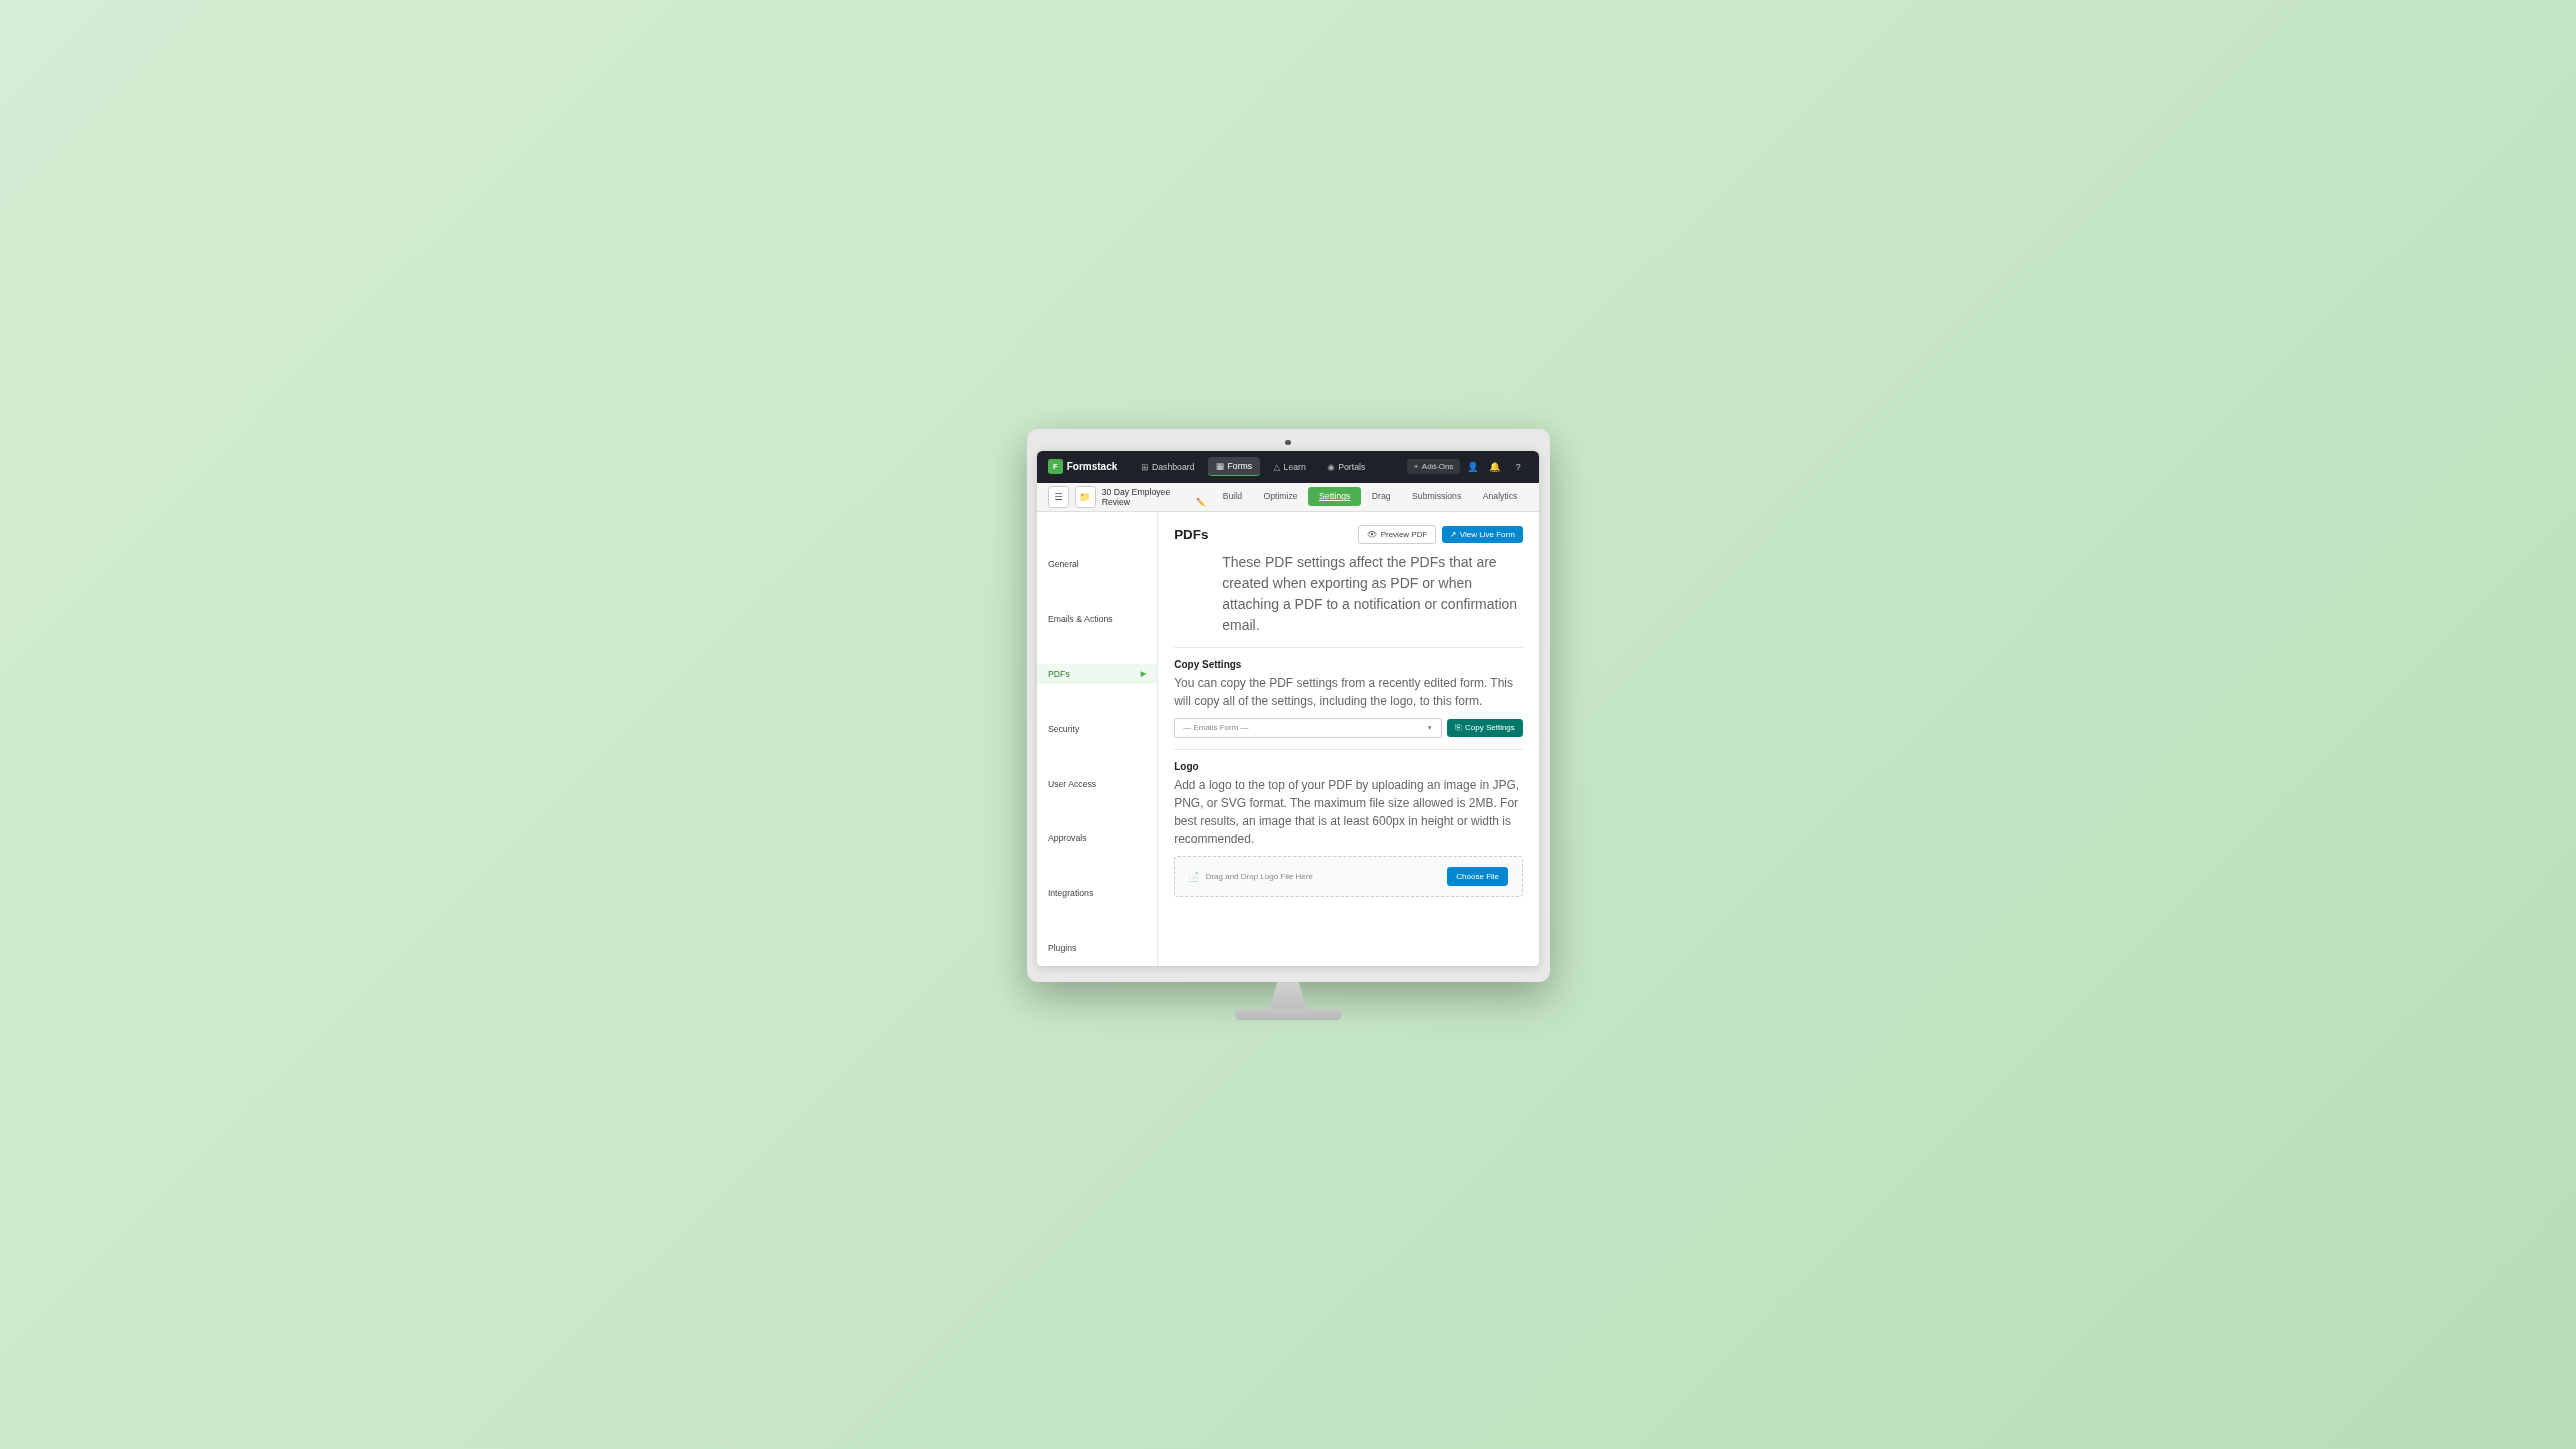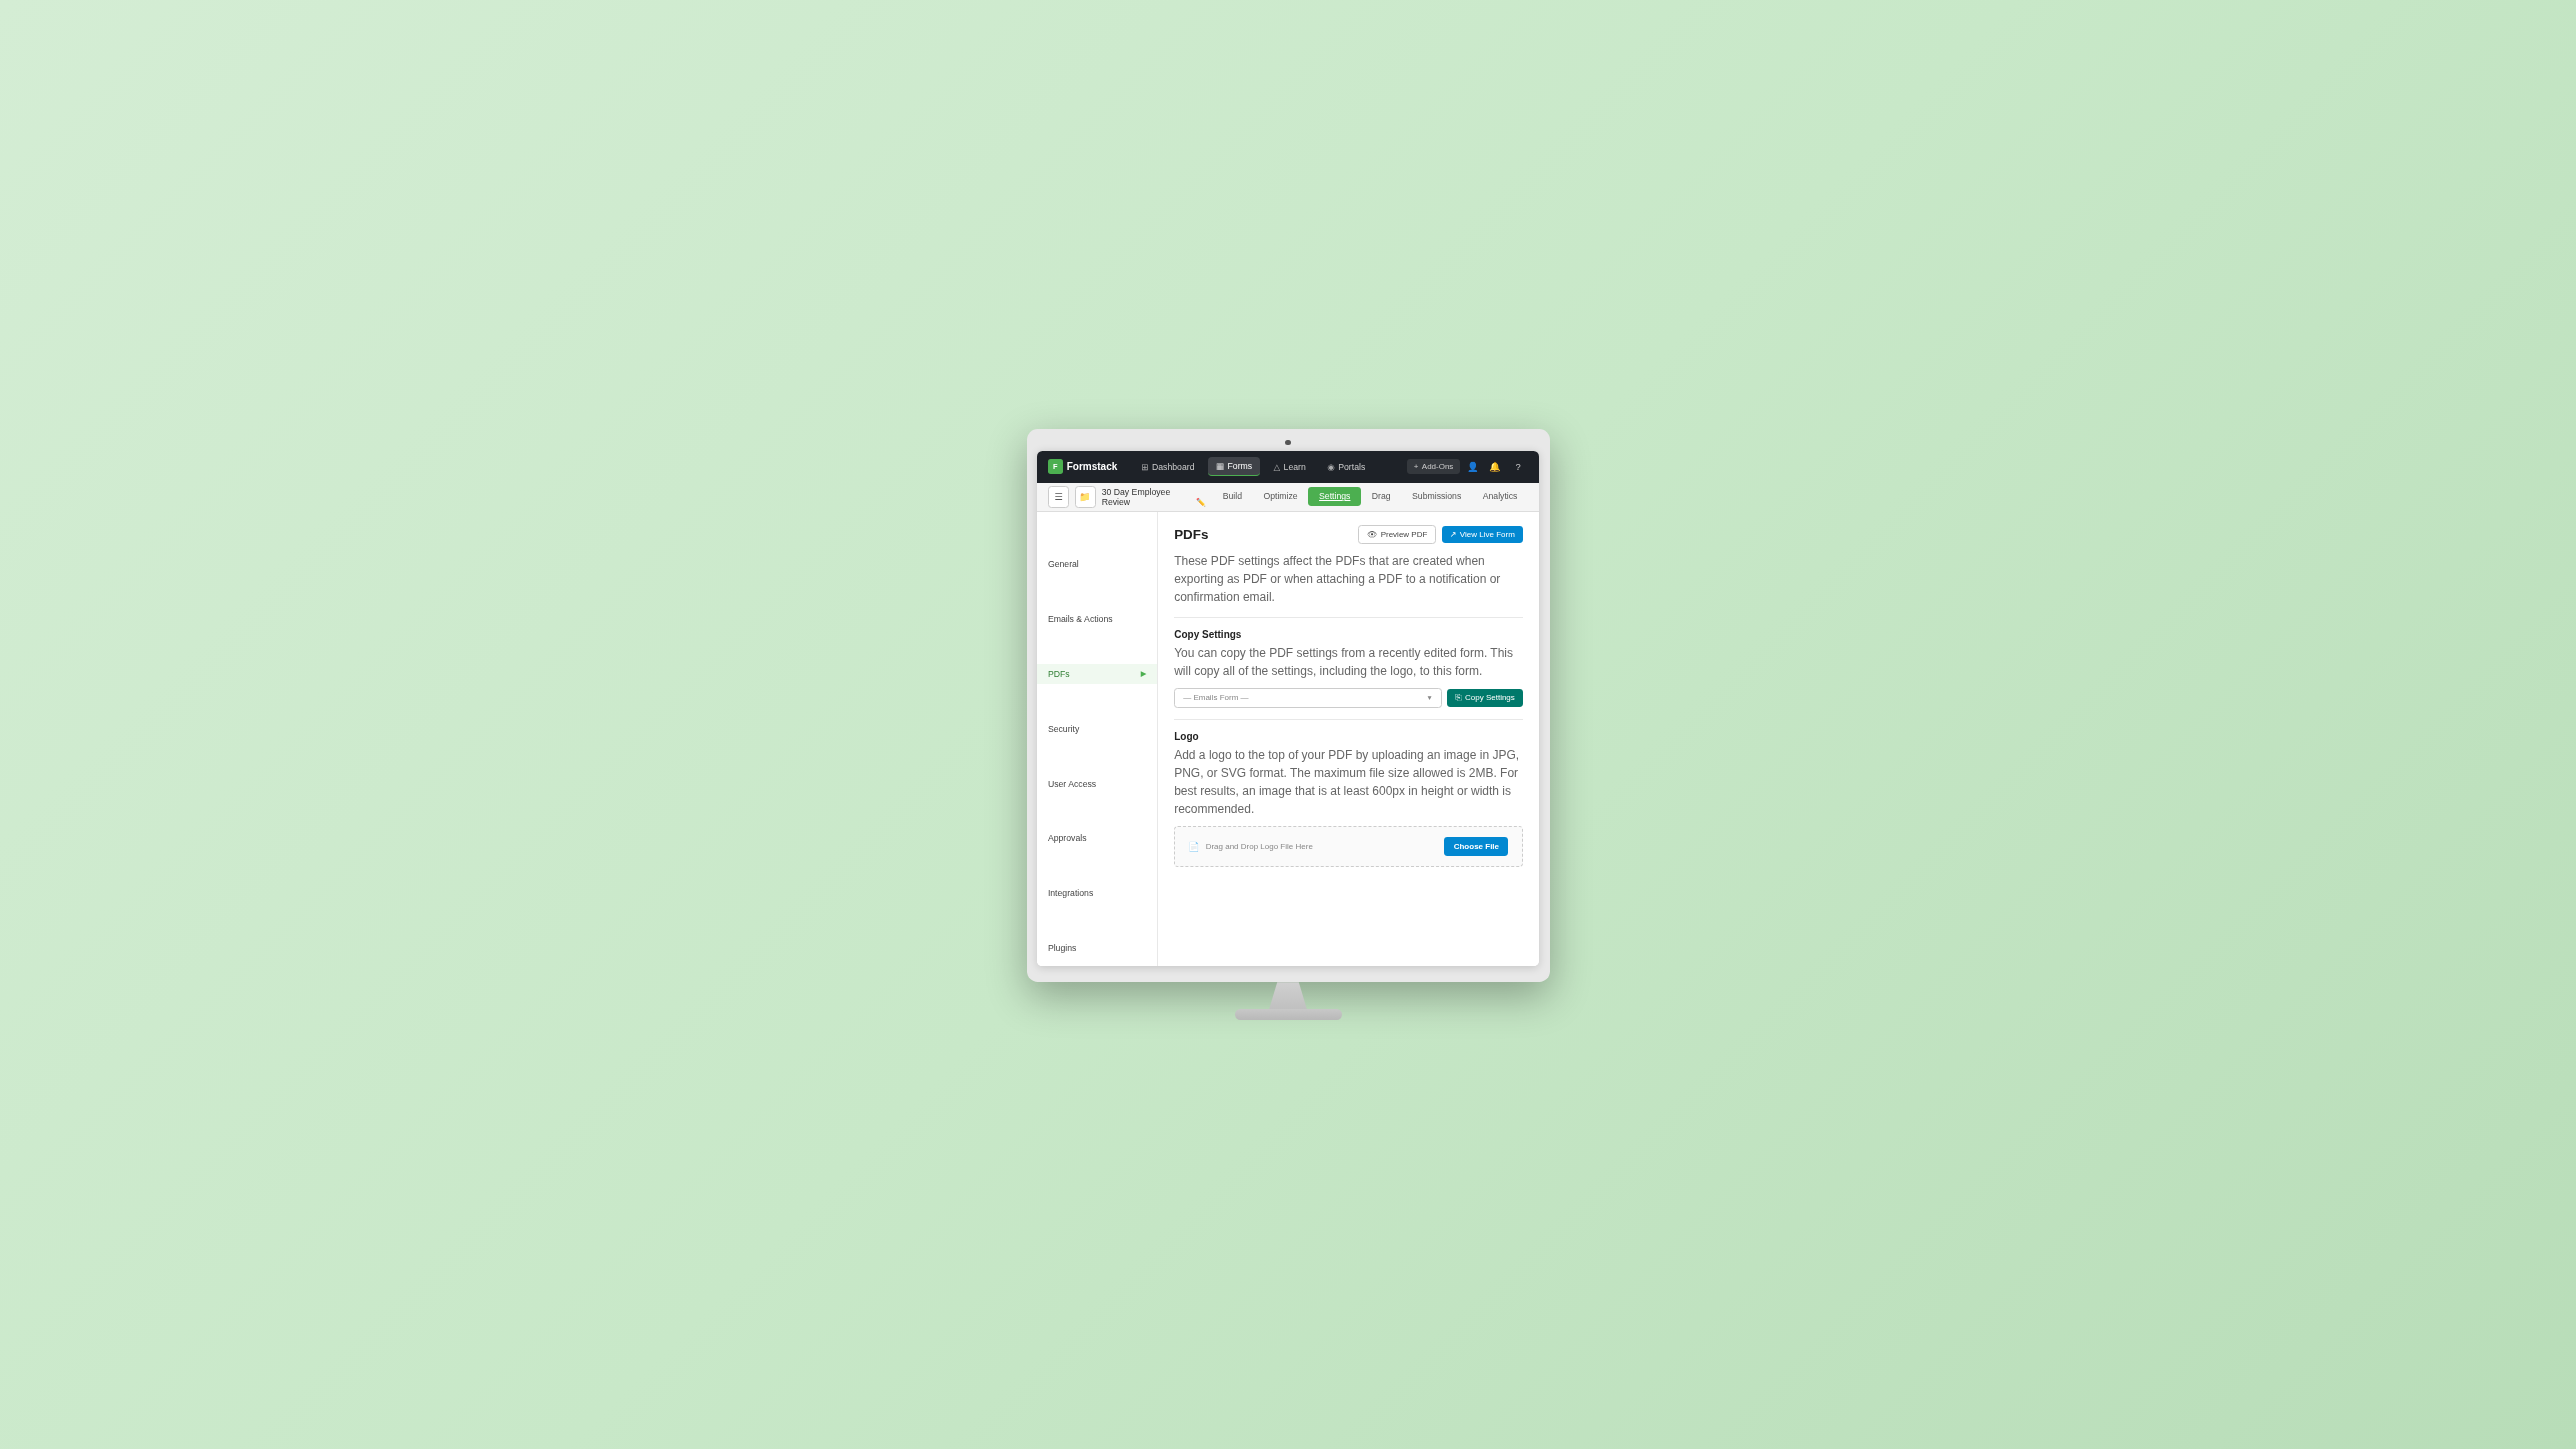--- a/index.html
+++ b/index.html
@@ -299,24 +299,25 @@
       border: none;
       border-radius: 3.4px;
       background: #00796b;
       color: #fff;
       font-size: 8px;
       cursor: pointer;
       font-weight: 500;
     }
 
     .content-description {
-      font-size: 12px;
+      font-size: 14px;
       color: #666;
       line-height: 1.5;
       margin-bottom: 10.7px;
+      margin-left: 48px;
     }
 
     .section-divider {
       border: none;
       border-top: 0.7px solid #e8e8e8;
       margin: 10.7px 0;
     }
 
     .section-title {
       font-size: 10px;
@@ -382,21 +383,21 @@
     }
 
     .btn-choose {
       padding: 4.7px 9.4px;
       border: none;
       border-radius: 3.4px;
       background: #0288d1;
       color: #fff;
       font-size: 8px;
       cursor: pointer;
-      font-weight: 700;
+      font-weight: 400;
     }
 
     
     .monitor-stand-neck {
       width: 54px;
       height: 27px;
       background: linear-gradient(to bottom, #d0d0d0, #c0c0c0);
       clip-path: polygon(30% 0%, 70% 0%, 85% 100%, 15% 100%);
     }
 

